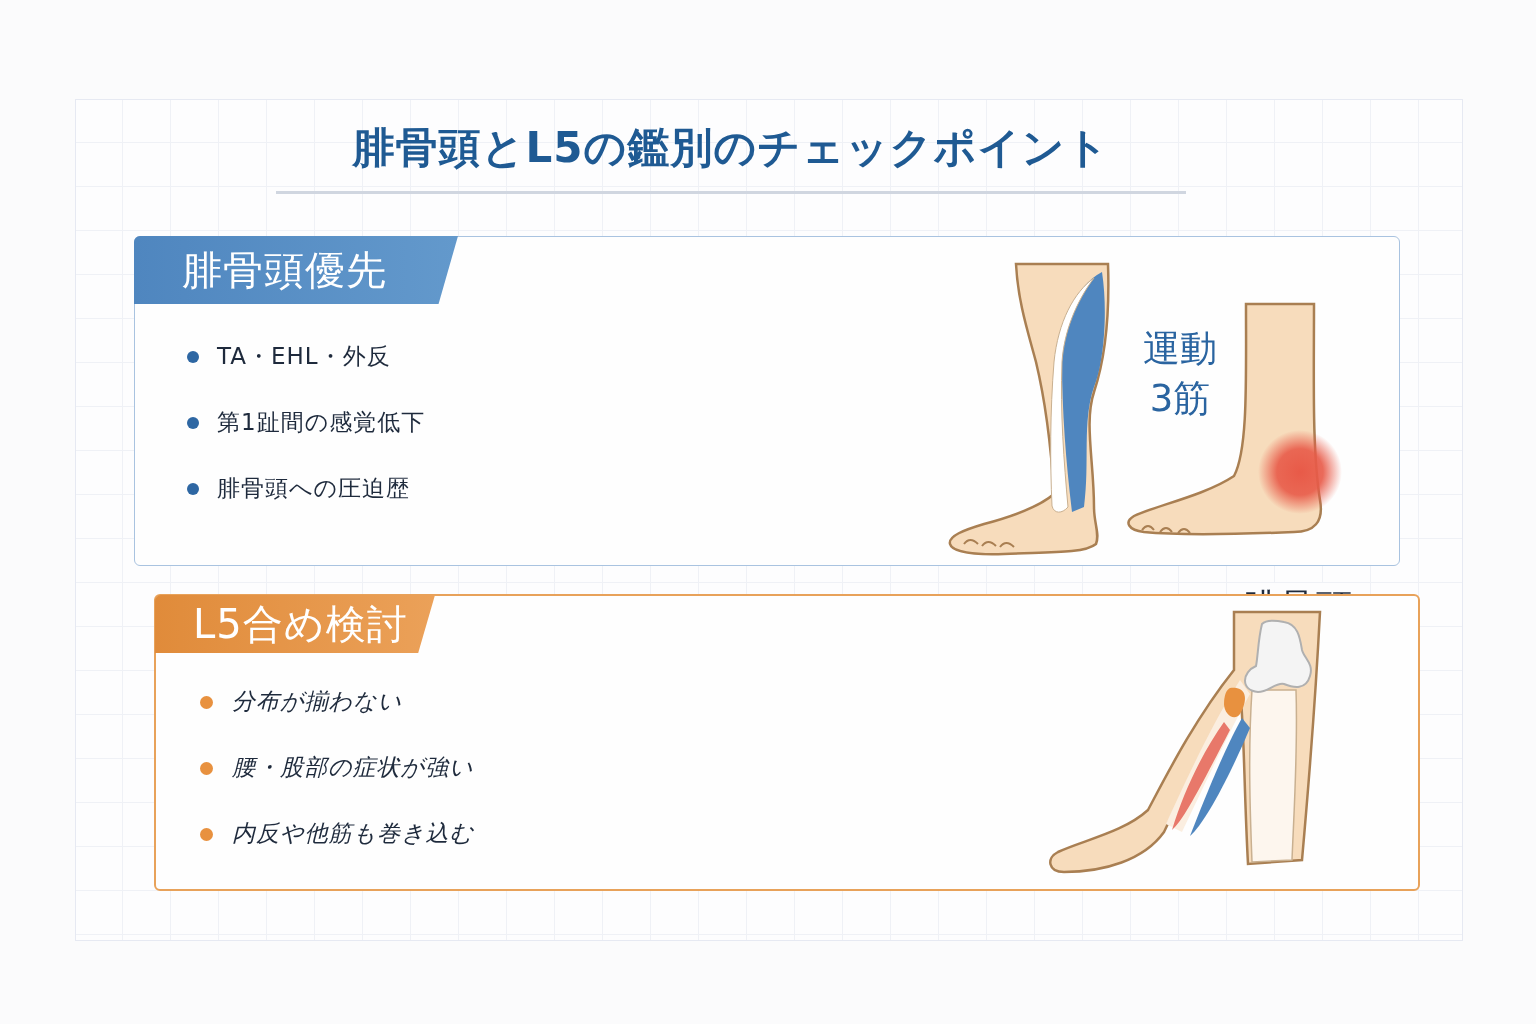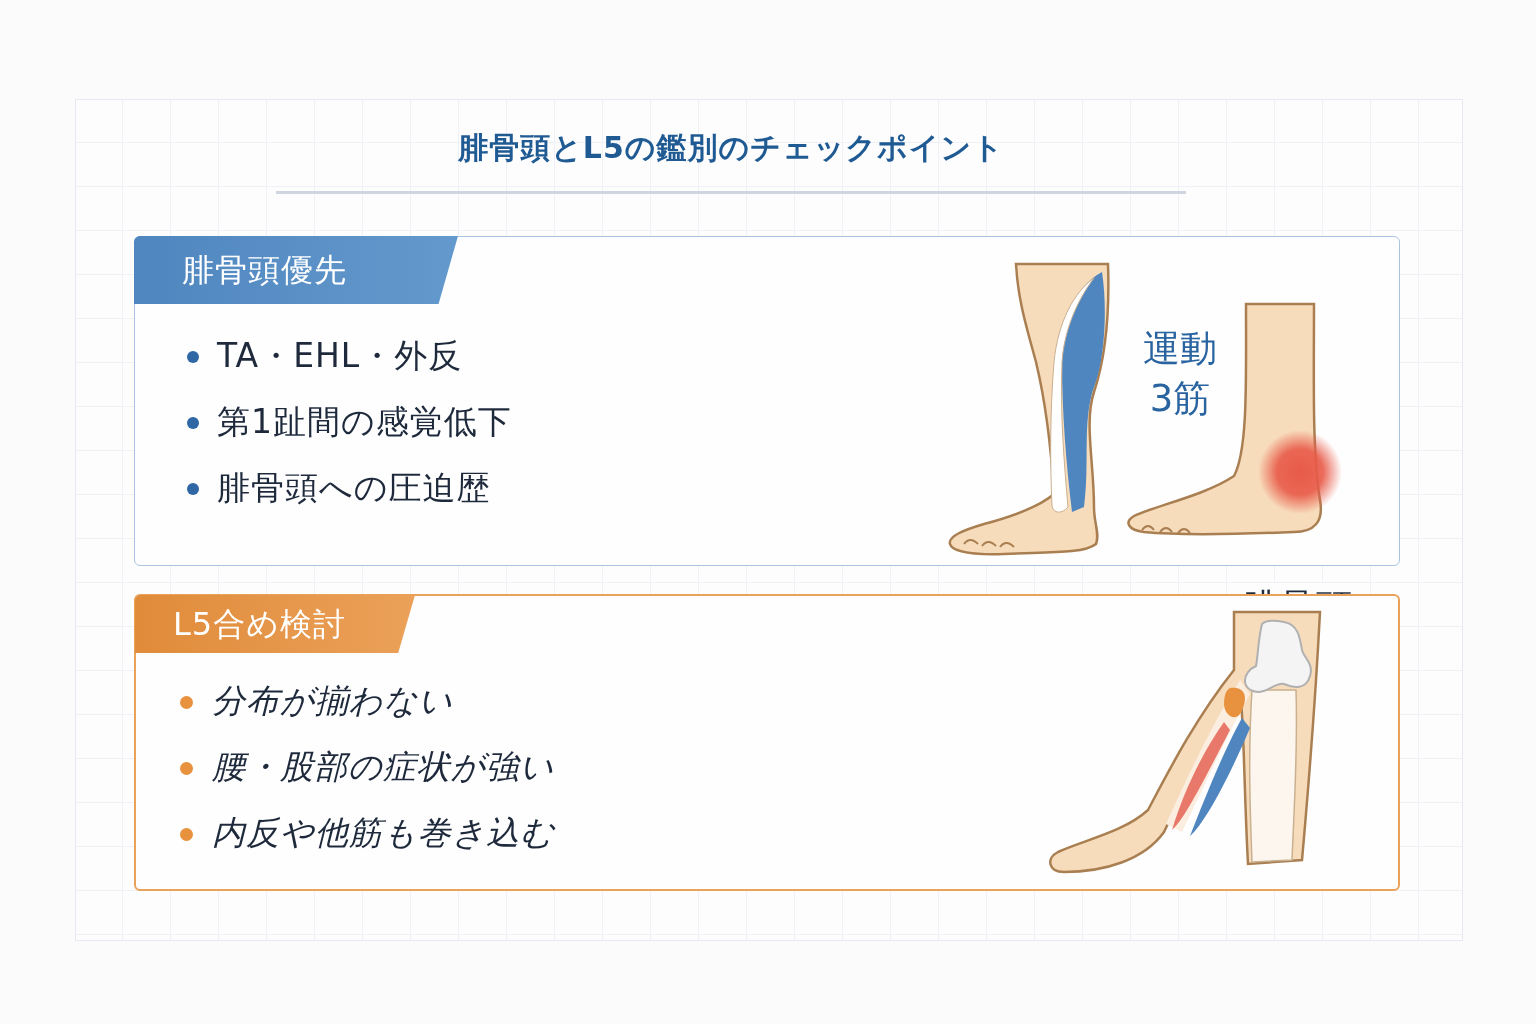--- a/index.html
+++ b/index.html
@@ -13,50 +13,50 @@
     border: 1px solid #e6e9f2;
     background-color: #fdfdfe;
     background-image:
       linear-gradient(#eff1f6 1px, transparent 1px),
       linear-gradient(90deg, #eff1f6 1px, transparent 1px);
     background-size: 48px 44px;
     background-position: -2px -2px;
   }
   .title {
     position: absolute; left: 276px; top: 118px; width: 910px; height: 60px;
-    text-align: center; color: #1f5a93; font-size: 30px; font-weight: bold;
+    text-align: center; color: #1f5a93; font-size: 42px; font-weight: bold;
     letter-spacing: 1px; line-height: 60px;
   }
   .title-rule {
     position: absolute; left: 276px; top: 191px; width: 910px; height: 3px;
     background: #d0d6e0;
   }
   .panel {
     position: absolute; left: 134px; width: 1266px; background: #fefefe;
     border-radius: 6px; box-sizing: border-box;
   }
   .panel.blue { top: 236px; height: 330px; border: 1.5px solid #a9c3e0; }
-  .panel.orange { top: 594px; height: 297px; border: 2px solid #e8a25a; }
+  .panel.orange { top: 594px; height: 297px; border: 2px solid #e8a25a; margin-left: 20px; }
   .tag {
     position: absolute; left: -1px; top: -1px; height: 68px; color: #fff;
-    font-size: 32px; line-height: 68px; padding-left: 48px; box-sizing: border-box;
+    font-size: 40px; line-height: 68px; padding-left: 48px; box-sizing: border-box;
     border-top-left-radius: 6px; letter-spacing: 1px;
   }
   .tag.blue {
     width: 324px; background: linear-gradient(90deg, #4f86bf, #6399cc);
     clip-path: polygon(0 0, 100% 0, 94% 100%, 0 100%);
   }
   .tag.orange {
     width: 280px; height: 58px; line-height: 58px; padding-left: 38px;
     background: linear-gradient(90deg, #e08b3a, #eba159);
     clip-path: polygon(0 0, 100% 0, 94% 100%, 0 100%);
   }
   .list { position: absolute; margin: 0; padding: 0; list-style: none; }
   .list li {
-    position: relative; font-size: 33px; color: #1e2a3c; letter-spacing: 1px;
+    position: relative; font-size: 23px; color: #1e2a3c; letter-spacing: 1px;
     height: 66px; line-height: 66px; padding-left: 30px;
   }
   .list li .dot {
     position: absolute; left: 0; top: 28px; width: 12px; height: 12px; border-radius: 50%;
   }
   .panel.blue .list { left: 52px; top: 86px; }
   .panel.blue .list li .dot { background: #2e67a3; }
   .panel.orange .list { left: 44px; top: 72px; }
   .panel.orange .list li .dot { background: #e8913f; width: 13px; height: 13px; }
   .panel.orange .list li { padding-left: 32px; font-style: italic; }

